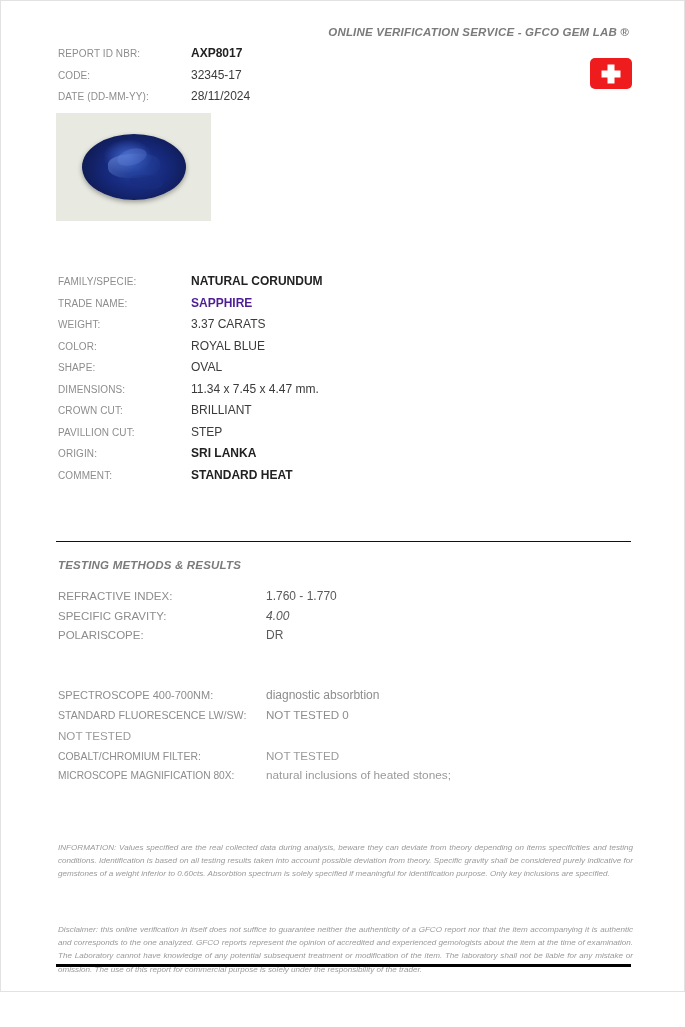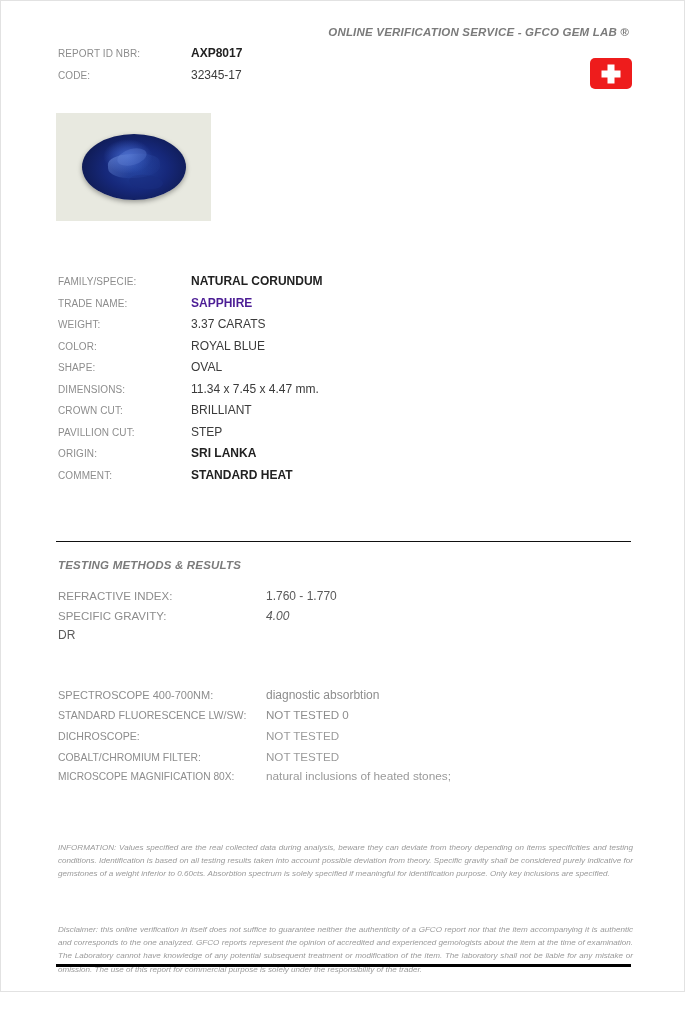--- a/index.html
+++ b/index.html
@@ -230,20 +230,24 @@
 
   <div class="idblock">
     <div class="row">
       <div class="lbl">REPORT ID NBR:</div>
       <div class="val bold">AXP8017</div>
     </div>
     <div class="row">
       <div class="lbl">CODE:</div>
       <div class="val">32345-17</div>
     </div>
+    <div class="row">
+      <div class="lbl">DATE (DD-MM-YY):</div>
+      <div class="val">28/11/2024</div>
+    </div>
   </div>
 
   <div class="gem-figure">
     <div class="stone">
       <div class="facet-a"></div>
       <div class="facet-b"></div>
       <div class="facet-table"></div>
     </div>
   </div>
 
@@ -297,32 +301,32 @@
   <div class="tests">
     <div class="trow" style="font-size:11.5px;">
       <div class="lbl">REFRACTIVE INDEX:</div>
       <div class="val" style="font-size:12px;color:#5a5a5a;">1.760 - 1.770</div>
     </div>
     <div class="trow" style="font-size:11.5px;align-items:center;">
       <div class="lbl">SPECIFIC GRAVITY:</div>
       <div class="val" style="font-size:12px;color:#5a5a5a;font-style:italic;">4.00</div>
     </div>
     <div class="trow" style="font-size:11.5px;">
+      <div class="lbl">POLARISCOPE:</div>
       <div class="val" style="font-size:12px;color:#5a5a5a;">DR</div>
     </div>
     <div class="trow" style="font-size:11px;margin-top:40px;">
       <div class="lbl">SPECTROSCOPE 400-700NM:</div>
       <div class="val" style="font-size:12px;color:#8d8d8d;">diagnostic absorbtion</div>
     </div>
     <div class="trow" style="font-size:10.6px;">
       <div class="lbl">STANDARD FLUORESCENCE LW/SW:</div>
       <div class="val" style="font-size:11.6px;color:#8d8d8d;">NOT TESTED 0</div>
     </div>
     <div class="trow" style="font-size:10.6px;">
-      <div class="lbl">DICHROSCOPE:</div>
       <div class="val" style="font-size:11.6px;color:#9a9a9a;">NOT TESTED</div>
     </div>
     <div class="trow" style="font-size:10.4px;">
       <div class="lbl">COBALT/CHROMIUM FILTER:</div>
       <div class="val" style="font-size:11.6px;color:#9a9a9a;">NOT TESTED</div>
     </div>
     <div class="trow" style="font-size:10.2px;">
       <div class="lbl">MICROSCOPE MAGNIFICATION 80X:</div>
       <div class="val" style="font-size:11.8px;color:#9a9a9a;">natural inclusions of heated stones;</div>
     </div>

